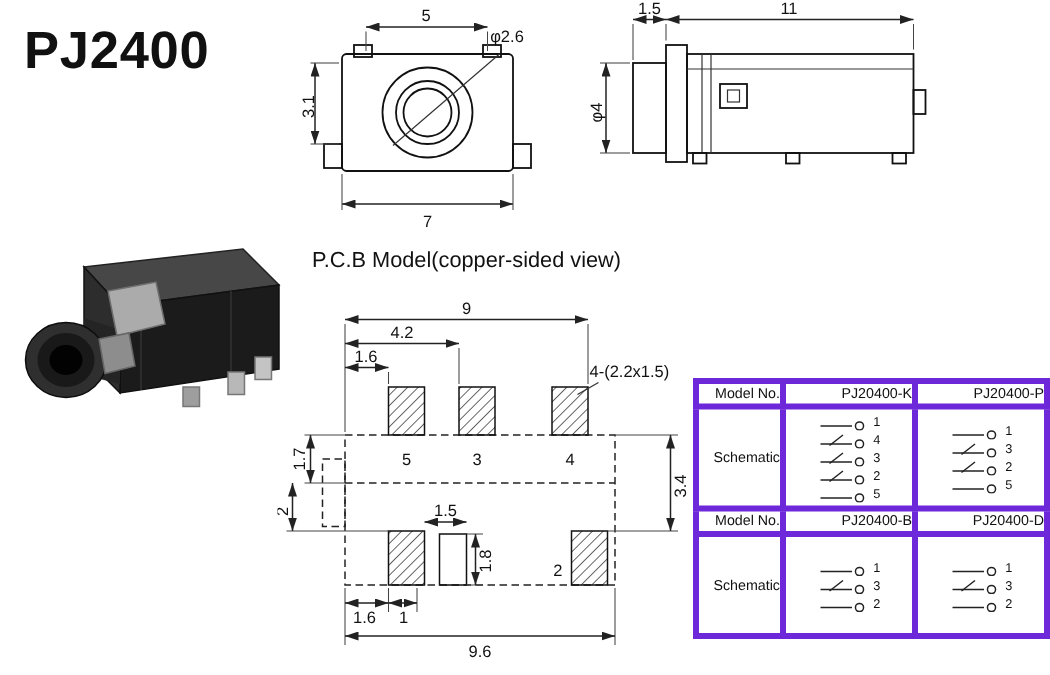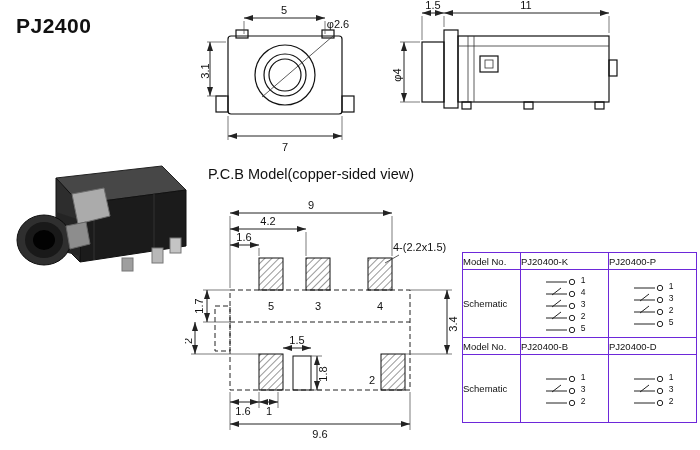--- a/index.html
+++ b/index.html
@@ -1,28 +1,28 @@
 <!DOCTYPE html>
 <html><head>
 <meta charset="utf-8">
 <style>
   * { margin:0; padding:0; box-sizing:border-box; }
   html,body { background:#ffffff; font-family:"Liberation Sans", sans-serif; }
   #canvas { position:relative; width:700px; height:450px; background:#ffffff; overflow:hidden; }
   .abs { position:absolute; }
-  #title { left:16px; top:14px; font-size:21px; font-weight:bold; color:#111; letter-spacing:.5px; }
+  #title { left:16px; top:14px; font-size:35px; font-weight:bold; color:#111; letter-spacing:.5px; }
   #pcb-heading { left:208px; top:166px; font-size:14.5px; color:#111; }
   svg text { font-family:"Liberation Sans", sans-serif; font-size:11px; fill:#111; }
   .part { stroke:#111; stroke-width:1.2; fill:none; }
   .thin { stroke:#333; stroke-width:.8; fill:none; }
   .dim  { stroke:#222; stroke-width:1; fill:none; }
   .ext  { stroke:#444; stroke-width:.7; fill:none; }
   .dash { stroke:#222; stroke-width:1; fill:none; stroke-dasharray:5,3; }
   #model-table { position:absolute; left:462px; top:252px; border-collapse:collapse; table-layout:fixed; background:#fff; }
-  #model-table td { border:1px solid #6d28d9; font-size:9.5px; color:#111; text-align:left; vertical-align:middle; padding:0; }
+  #model-table td { border:4px solid #6d28d9; font-size:9.5px; color:#111; text-align:right; vertical-align:middle; padding:0; }
   #model-table tr.hdr-row td { height:17px; }
   #model-table tr.sch-row td { height:68px; }
   .schematic-cell { padding:2px 0; }
   .pin-row { display:flex; align-items:center; justify-content:center; height:12px; line-height:12px; }
   .pin-num { font-size:8.5px; color:#111; margin-left:1px; }
 </style>
 </head>
 <body>
 
 <div id="canvas">

